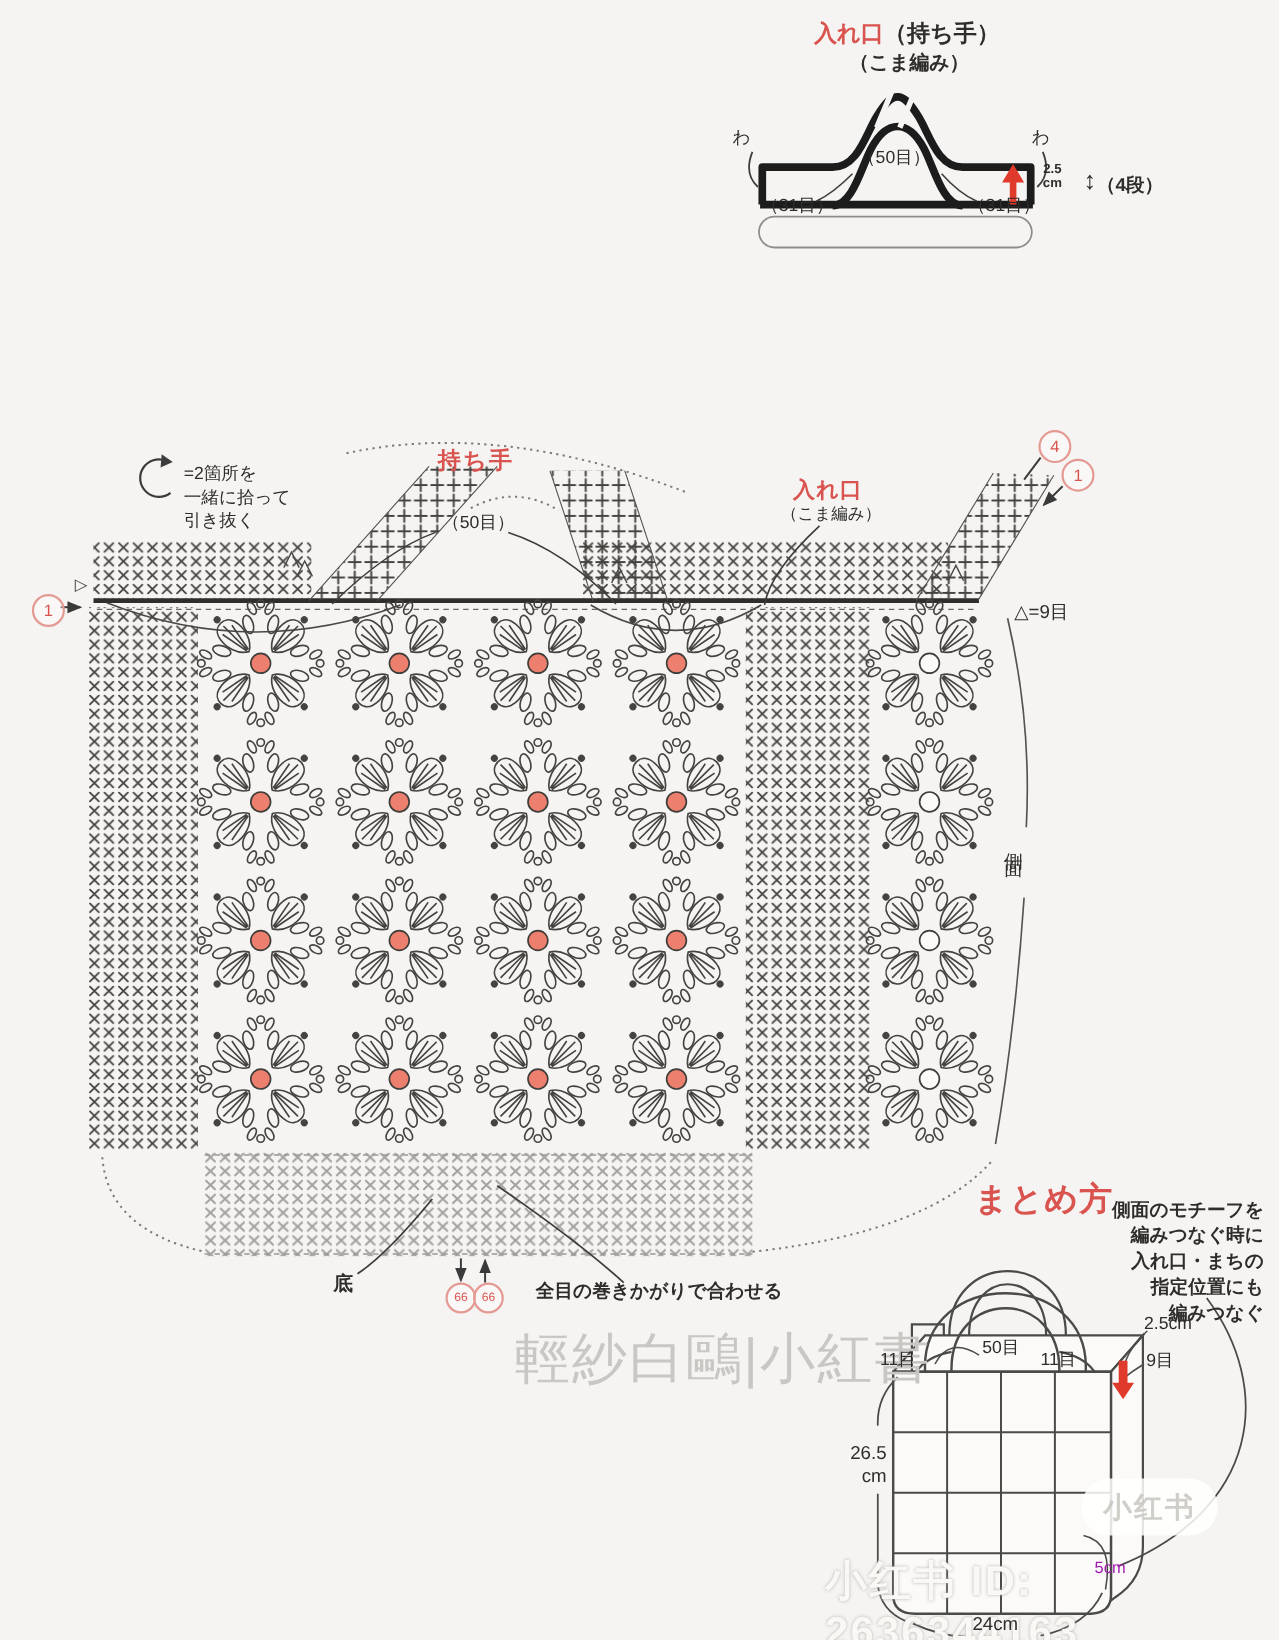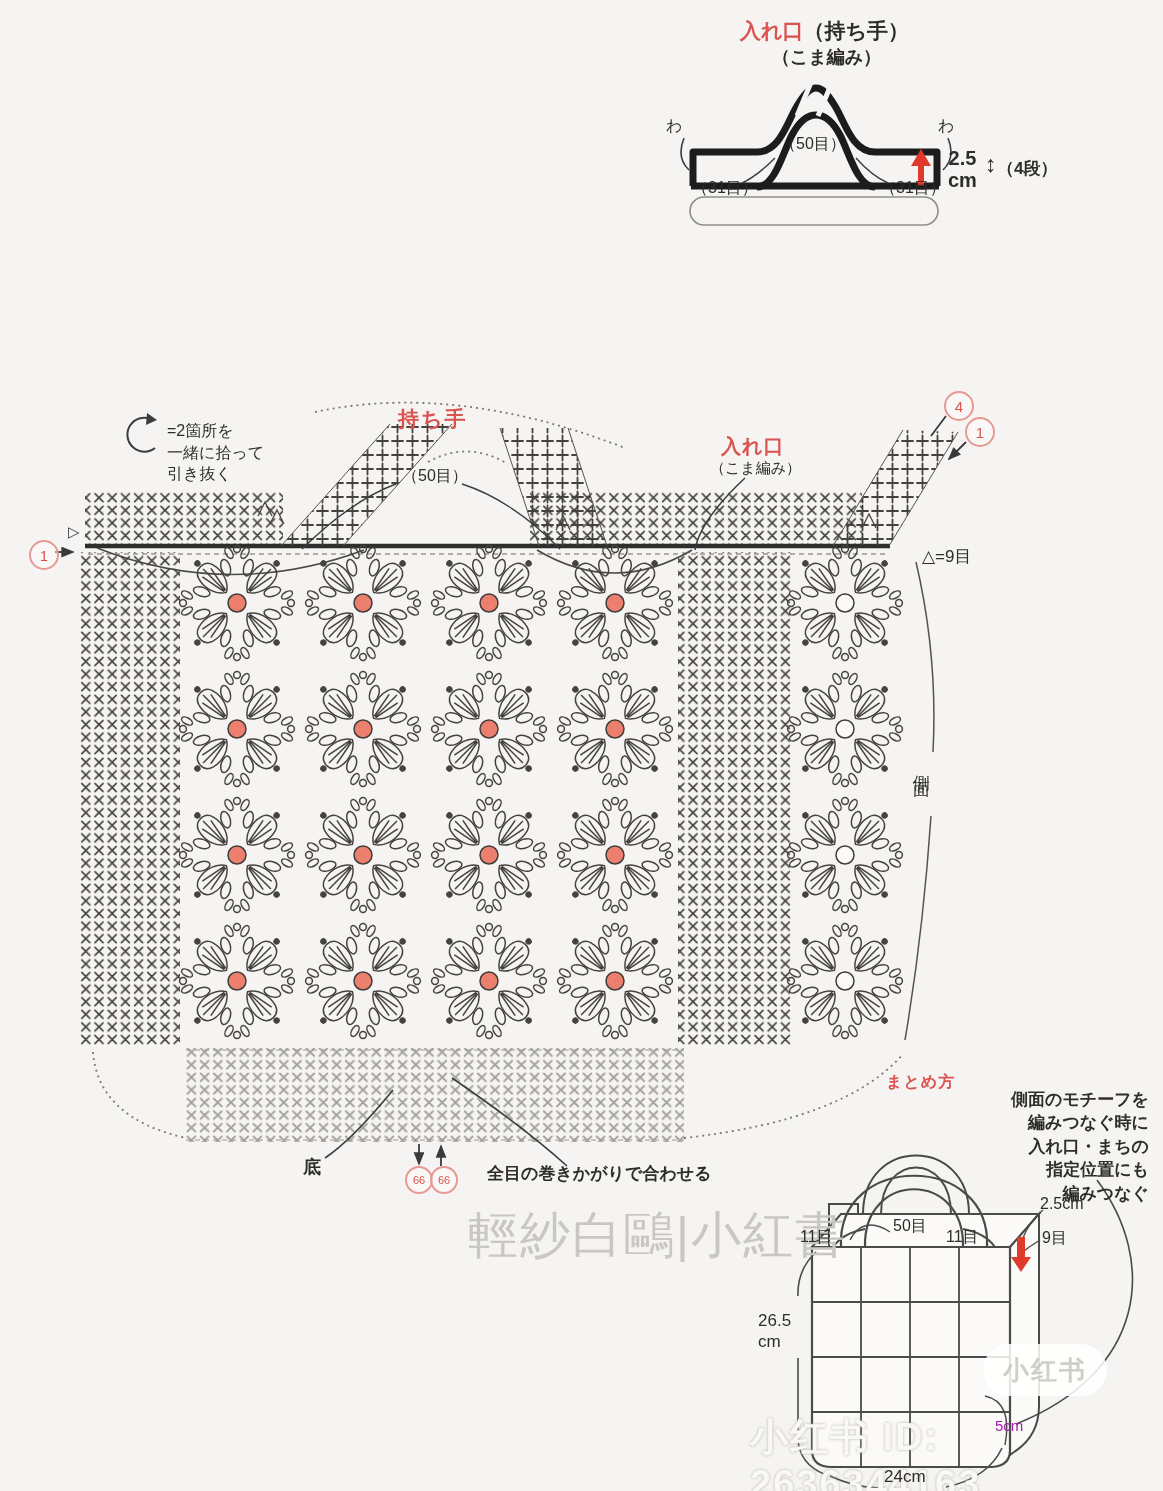--- a/index.html
+++ b/index.html
@@ -256,21 +256,21 @@
       <path d="M816,1252 Q797,1270 798,1296 M798,1358 L798,1440 Q800,1464 824,1474" stroke-width="1.6"></path>
       <path d="M830,1476 Q856,1488 880,1488 M946,1487 Q988,1478 1002,1448" stroke-width="1.6"></path>
     </g>
   </svg>
 
   <div class="lbl b" style="left:740px;top:18px;font-size:21px;"><span class="red">入れ口</span><span>（持ち手）</span></div>
   <div class="lbl b" style="left:772px;top:46px;font-size:18px;">（こま編み）</div>
   <div class="lbl" style="left:666px;top:116px;font-size:16px;">わ</div>
   <div class="lbl" style="left:938px;top:116px;font-size:16px;">わ</div>
   <div class="lbl" style="left:780px;top:134px;font-size:16px;">（50目）</div>
-  <div class="lbl b c" style="left:948px;top:147px;font-size:20px;line-height:1.1;">2.5
+  <div class="lbl b c" style="left:948px;top:147px;font-size:12px;line-height:1.1;">2.5
 cm</div>
   <div class="lbl" style="left:985px;top:150px;font-size:23px;">↕</div>
   <div class="lbl" style="left:997px;top:158px;font-size:17px;font-weight:bold;">（4段）</div>
   <div class="lbl" style="left:692px;top:178px;font-size:16px;">（31目）</div>
   <div class="lbl" style="left:880px;top:178px;font-size:16px;">（31目）</div>
 
   <div class="lbl" style="left:167px;top:420px;font-size:16px;line-height:1.35;">=2箇所を
 一緒に拾って
 引き抜く</div>
   <div class="lbl b red" style="left:398px;top:406px;font-size:21px;letter-spacing:2px;">持ち手</div>
@@ -287,29 +287,29 @@
   <div class="circ" style="left:405px;top:1166px;width:24px;height:24px;font-size:11px;">66</div>
   <div class="circ" style="left:430px;top:1166px;width:24px;height:24px;font-size:11px;">66</div>
   <div class="lbl b" style="left:487px;top:1163px;font-size:17px;">全目の巻きかがりで合わせる</div>
 
   <div class="wm-center" style="left:468px;top:1202px;">輕紗白鷗|小紅書</div>
   <div class="wm-badge">
       <span>小红书</span>
     </div>
   <div class="wm-id" style="left:750px;top:1412px;">小红书 ID: 2636344163</div>
 
-  <div class="lbl b red" style="left:886px;top:1072px;font-size:16px;letter-spacing:1px;">まとめ方</div>
+  <div class="lbl b red" style="left:886px;top:1072px;font-size:30px;letter-spacing:1px;">まとめ方</div>
   <div class="lbl b" style="left:1011px;top:1088px;font-size:17px;line-height:1.38;text-align:right;">側面のモチーフを
 編みつなぐ時に
 入れ口・まちの
 指定位置にも
 編みつなぐ</div>
   <div class="lbl" style="left:1040px;top:1194px;font-size:16px;">2.5cm</div>
   <div class="lbl" style="left:893px;top:1216px;font-size:16px;">50目</div>
   <div class="lbl" style="left:800px;top:1227px;font-size:16px;">11目</div>
   <div class="lbl" style="left:946px;top:1227px;font-size:16px;">11目</div>
   <div class="lbl" style="left:1042px;top:1228px;font-size:16px;">9目</div>
-  <div class="lbl" style="left:758px;top:1310px;width:48px;font-size:17px;line-height:1.25;">26.5
+  <div class="lbl" style="left:758px;top:1310px;width:48px;text-align:right;font-size:17px;line-height:1.25;">26.5
 cm</div>
   <div class="lbl" style="left:884px;top:1456px;font-size:17px;margin-top:10px;">24cm</div>
   <div class="lbl" style="left:995px;top:1416px;font-size:15px;color:#a21caf;text-align:right;">5cm</div>
 
 </div>
 
 </body></html>

